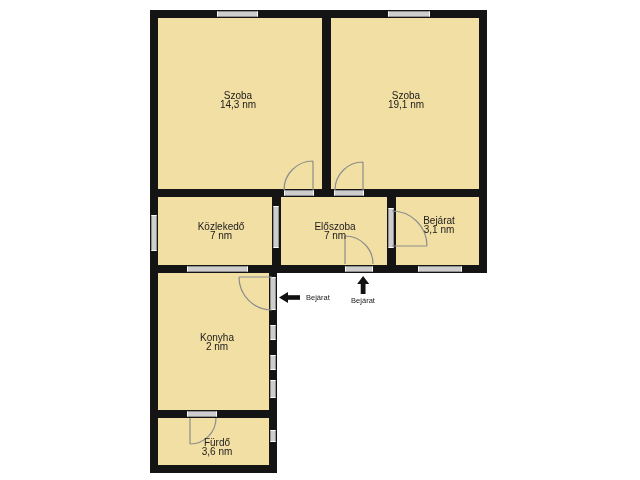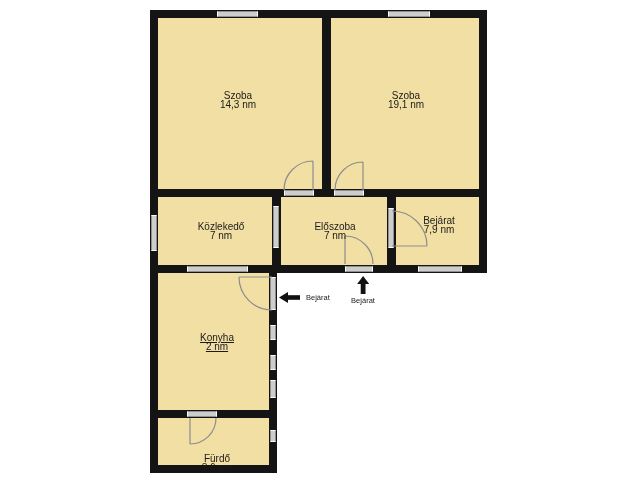--- a/index.html
+++ b/index.html
@@ -90,27 +90,27 @@
   <div class="room-label" style="left:221px;top:222px;">
     <span>Közlekedő</span>
     <span>7 nm</span>
   </div>
   <div class="room-label" style="left:335px;top:222px;">
     <span>Előszoba</span>
     <span>7 nm</span>
   </div>
   <div class="room-label" style="left:439px;top:216px;">
     <span>Bejárat</span>
-    <span>7,9 nm</span>
+    <span>3,1 nm</span>
   </div>
-  <div class="room-label" style="left:217px;top:333px;text-decoration:underline;">
+  <div class="room-label" style="left:217px;top:333px;">
     <span>Konyha</span>
     <span>2 nm</span>
   </div>
-  <div class="room-label" style="left:217px;top:438px;margin-top:16px;">
+  <div class="room-label" style="left:217px;top:438px;">
     <span>Fürdő</span>
     <span>3,6 nm</span>
   </div>
 
   <div class="entrance-left" style="left:279px;top:292px;">
     <svg width="21" height="11" viewBox="0 0 21 11">
       <polygon points="0,5.5 9,0 9,11" fill="#111111"></polygon>
       <rect x="8" y="3.2" width="13" height="4.6" fill="#111111"></rect>
     </svg>
     <span>Bejárat</span>

